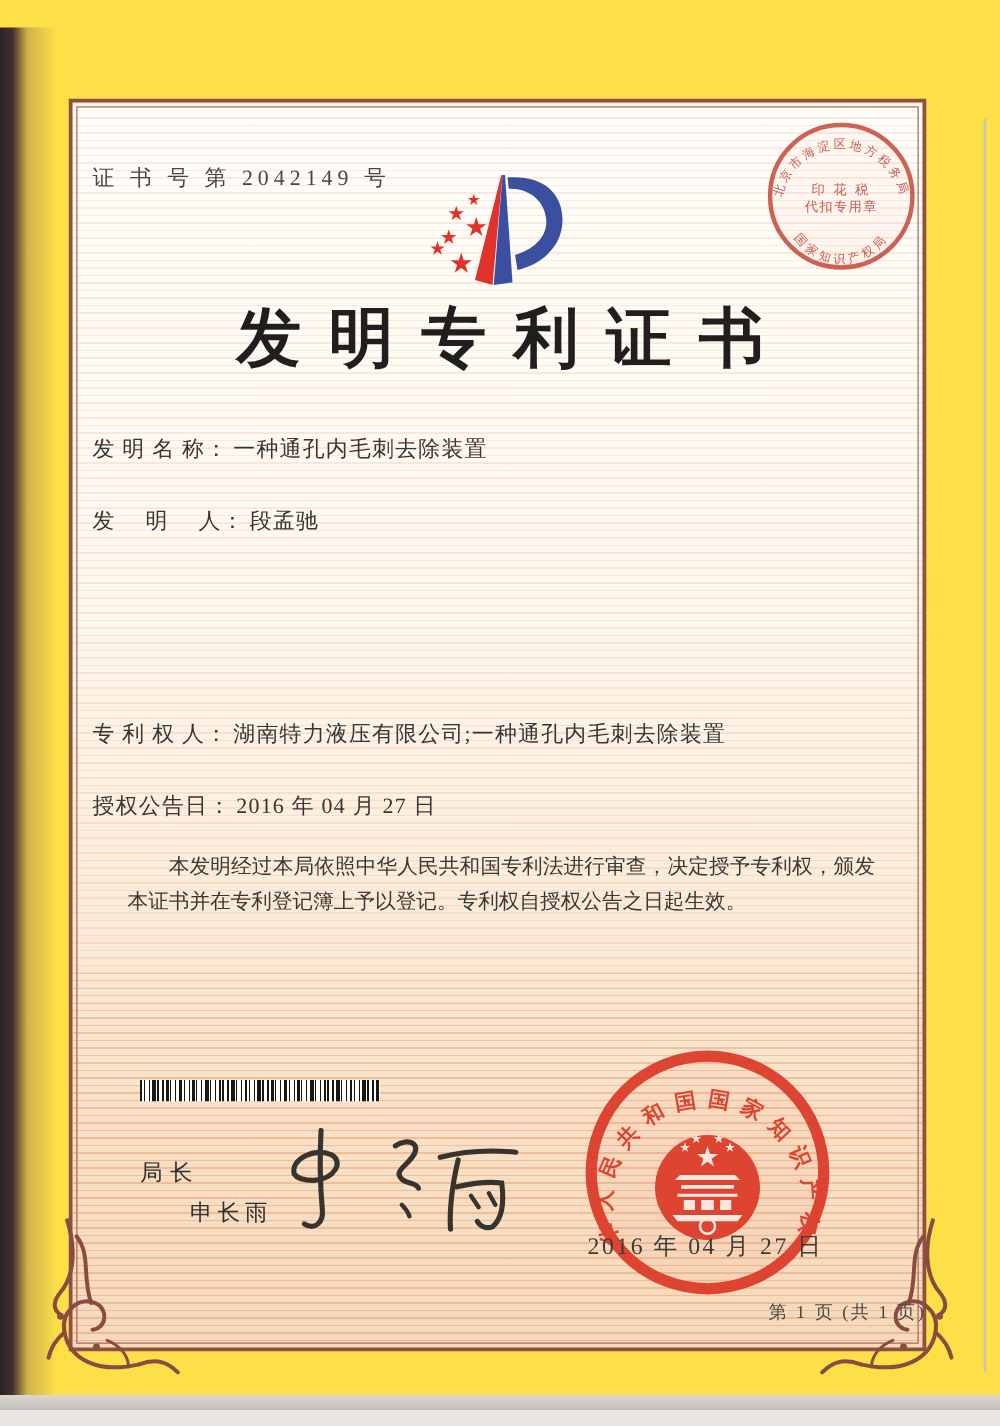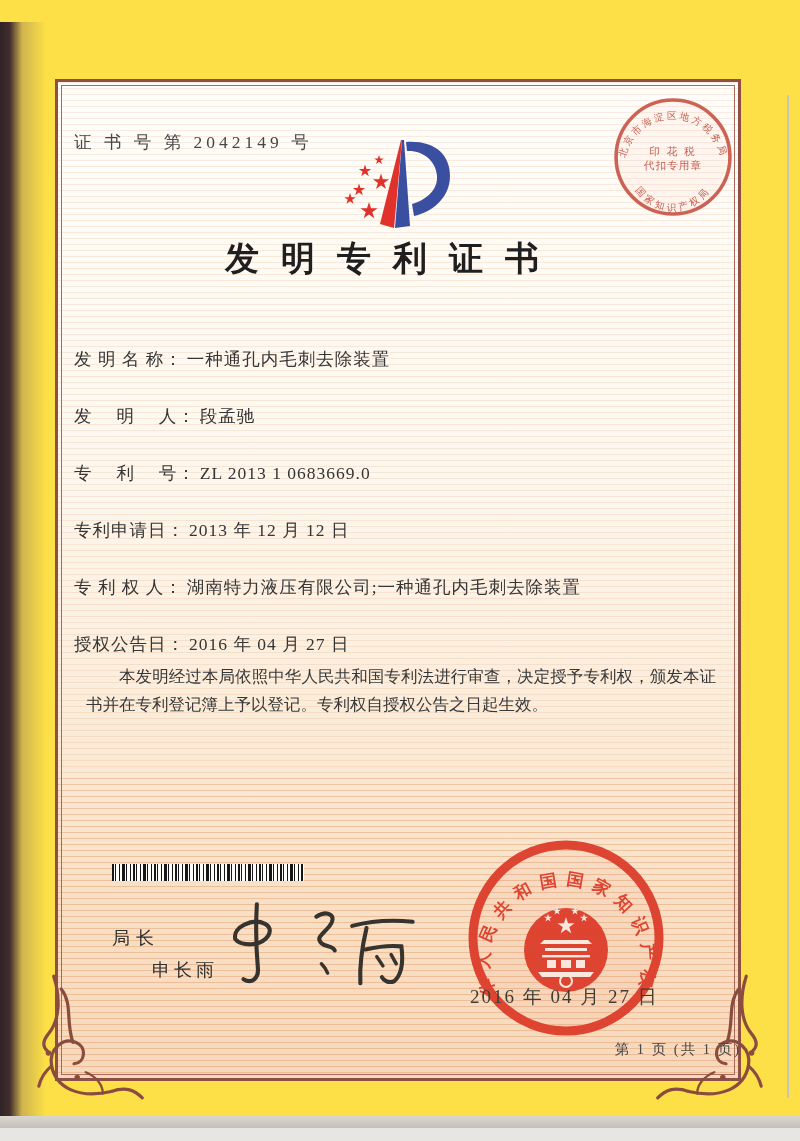--- a/index.html
+++ b/index.html
@@ -32,33 +32,33 @@
     background:repeating-linear-gradient(180deg,rgba(220,140,88,.55) 0 1px,rgba(255,255,255,0) 1px 6px);
   }
   .flourish{position:absolute;width:112px;height:128px;}
   .flourish svg{width:100%;height:100%;}
   .flourish.bl{left:34px;top:972px;}
   .flourish.br{left:654px;top:972px;transform:scaleX(-1);}
   
   .cert-number{position:absolute;left:74px;top:130px;font-size:17.5px;letter-spacing:4px;color:#474747;}
   .logo{position:absolute;left:338px;top:138px;width:134px;height:98px;}
   .title{
-    position:absolute;left:40px;width:686px;top:236px;text-align:center;
-    font-size:34px;font-weight:bold;color:#1f1f1f;letter-spacing:22px;padding-left:20px;box-sizing:border-box;
+    position:absolute;left:58px;width:686px;top:236px;text-align:center;
+    font-size:52px;font-weight:bold;color:#1f1f1f;letter-spacing:22px;padding-left:20px;box-sizing:border-box;
   }
   .tax-stamp{position:absolute;left:612px;top:96px;width:122px;height:122px;opacity:.92;}
   .field{position:absolute;left:74px;font-size:17.5px;color:#353535;white-space:nowrap;}
   .field .lab{letter-spacing:1px;}
   .field .val{margin-left:4px;letter-spacing:1px;}
   .f0{top:347px}.f1{top:404px}.f2{top:461px}.f3{top:518px}.f4{top:575px}.f5{top:632px}
   .body-text{
     position:absolute;left:86px;top:663px;width:630px;
     font-size:16.5px;line-height:28.4px;color:#373737;text-align:justify;
   }
-  .body-text p{margin:0;text-indent:2em;}
+  .body-text p{margin:16px;text-indent:2em;}
   .barcode{
     position:absolute;left:112px;top:864px;width:192px;height:17px;
     background:repeating-linear-gradient(90deg,#161616 0 2px,#fdfcf8 2px 3px,#161616 3px 4px,#fdfcf8 4px 7px,#161616 7px 8px,#fdfcf8 8px 10px,#161616 10px 13px,#fdfcf8 13px 14px,#161616 14px 15px,#fdfcf8 15px 18px,#161616 18px 19px,#fdfcf8 19px 21px);
   }
   .signer-title{position:absolute;left:112px;top:926px;font-size:18px;letter-spacing:6px;color:#2e2e2e;font-family:Liberation Serif, serif;}
   .signer-name{position:absolute;left:112px;top:958px;font-size:18px;letter-spacing:4px;color:#2e2e2e;font-family:"Liberation Sans","DejaVu Sans",sans-serif;margin-left:40px;}
   .signature{position:absolute;left:222px;top:890px;width:205px;height:102px;}
   .seal{position:absolute;left:466px;top:838px;width:200px;height:200px;opacity:.93;}
   .seal-date{position:absolute;left:470px;top:984px;font-size:19px;letter-spacing:2px;color:#3d3d35;z-index:6;}
   .footer{position:absolute;left:55px;width:686px;top:1040px;text-align:right;font-size:14.5px;letter-spacing:2px;color:#474747;}
@@ -144,26 +144,20 @@
         <textPath href="#tArcBot" startOffset="50%" text-anchor="middle">国家知识产权局</textPath>
       </text>
     </svg>
   </div>
 
   <div class="field f1">
     <span class="lab">发　 明　 人：</span><span class="val">段孟驰</span>
   </div>
   <div class="field f0">
     <span class="lab">发 明 名 称：</span><span class="val">一种通孔内毛刺去除装置</span>
-  </div>
-  <div class="field f2">
-    <span class="lab">专　 利　 号：</span><span class="val">ZL 2013 1 0683669.0</span>
-  </div>
-  <div class="field f3">
-    <span class="lab">专利申请日：</span><span class="val">2013 年 12 月 12 日</span>
   </div>
   <div class="field f4">
     <span class="lab">专 利 权 人：</span><span class="val">湖南特力液压有限公司;一种通孔内毛刺去除装置</span>
   </div>
   <div class="field f5">
     <span class="lab">授权公告日：</span><span class="val">2016 年 04 月 27 日</span>
   </div>
 
   <div class="body-text">
     <p>本发明经过本局依照中华人民共和国专利法进行审查，决定授予专利权，颁发本证书并在专利登记簿上予以登记。专利权自授权公告之日起生效。</p>

